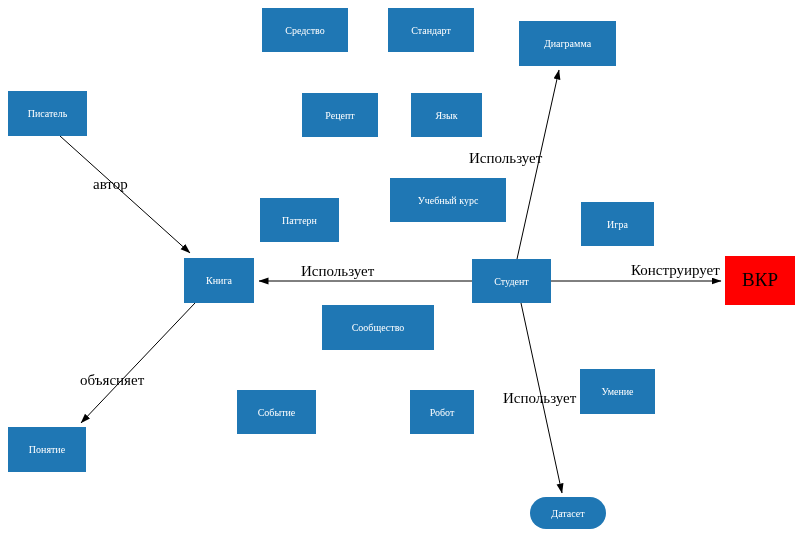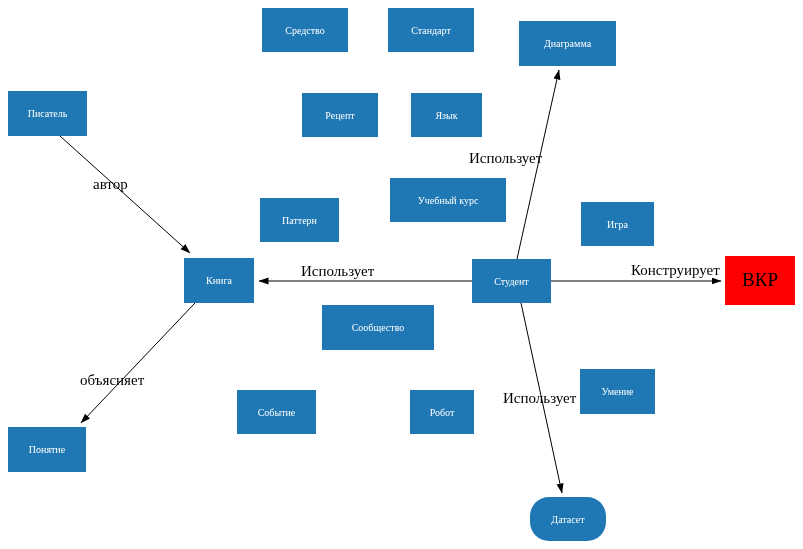--- a/index.html
+++ b/index.html
@@ -74,21 +74,21 @@
   <div class="node" style="left:390px;top:178px;width:116px;height:44px;">Учебный курс</div>
   <div class="node" style="left:581px;top:178px;width:73px;height:44px;margin-top:24px;">Игра</div>
   <div class="node" style="left:184px;top:258px;width:70px;height:45px;">Книга</div>
   <div class="node" style="left:472px;top:259px;width:79px;height:44px;">Студент</div>
   <div class="node highlight" style="left:725px;top:256px;width:70px;height:49px;">ВКР</div>
   <div class="node" style="left:322px;top:305px;width:112px;height:45px;">Сообщество</div>
   <div class="node" style="left:237px;top:390px;width:79px;height:44px;">Событие</div>
   <div class="node" style="left:410px;top:390px;width:64px;height:44px;">Робот</div>
   <div class="node" style="left:580px;top:369px;width:75px;height:45px;">Умение</div>
   <div class="node" style="left:8px;top:427px;width:78px;height:45px;">Понятие</div>
-  <div class="node" style="left:530px;top:497px;width:76px;height:44px;border-radius:19px;">Датасет</div>
+  <div class="node" style="left:530px;top:497px;width:76px;height:32px;border-radius:19px;">Датасет</div>
 
   <div class="edge-label" style="left:93px;top:176px;">автор</div>
   <div class="edge-label" style="left:80px;top:344px;margin-top:28px;">объясняет</div>
   <div class="edge-label" style="left:301px;top:263px;">Использует</div>
   <div class="edge-label" style="left:469px;top:150px;">Использует</div>
   <div class="edge-label" style="left:631px;top:262px;">Конструирует</div>
   <div class="edge-label" style="left:503px;top:390px;">Использует</div>
 
 </div>
 

